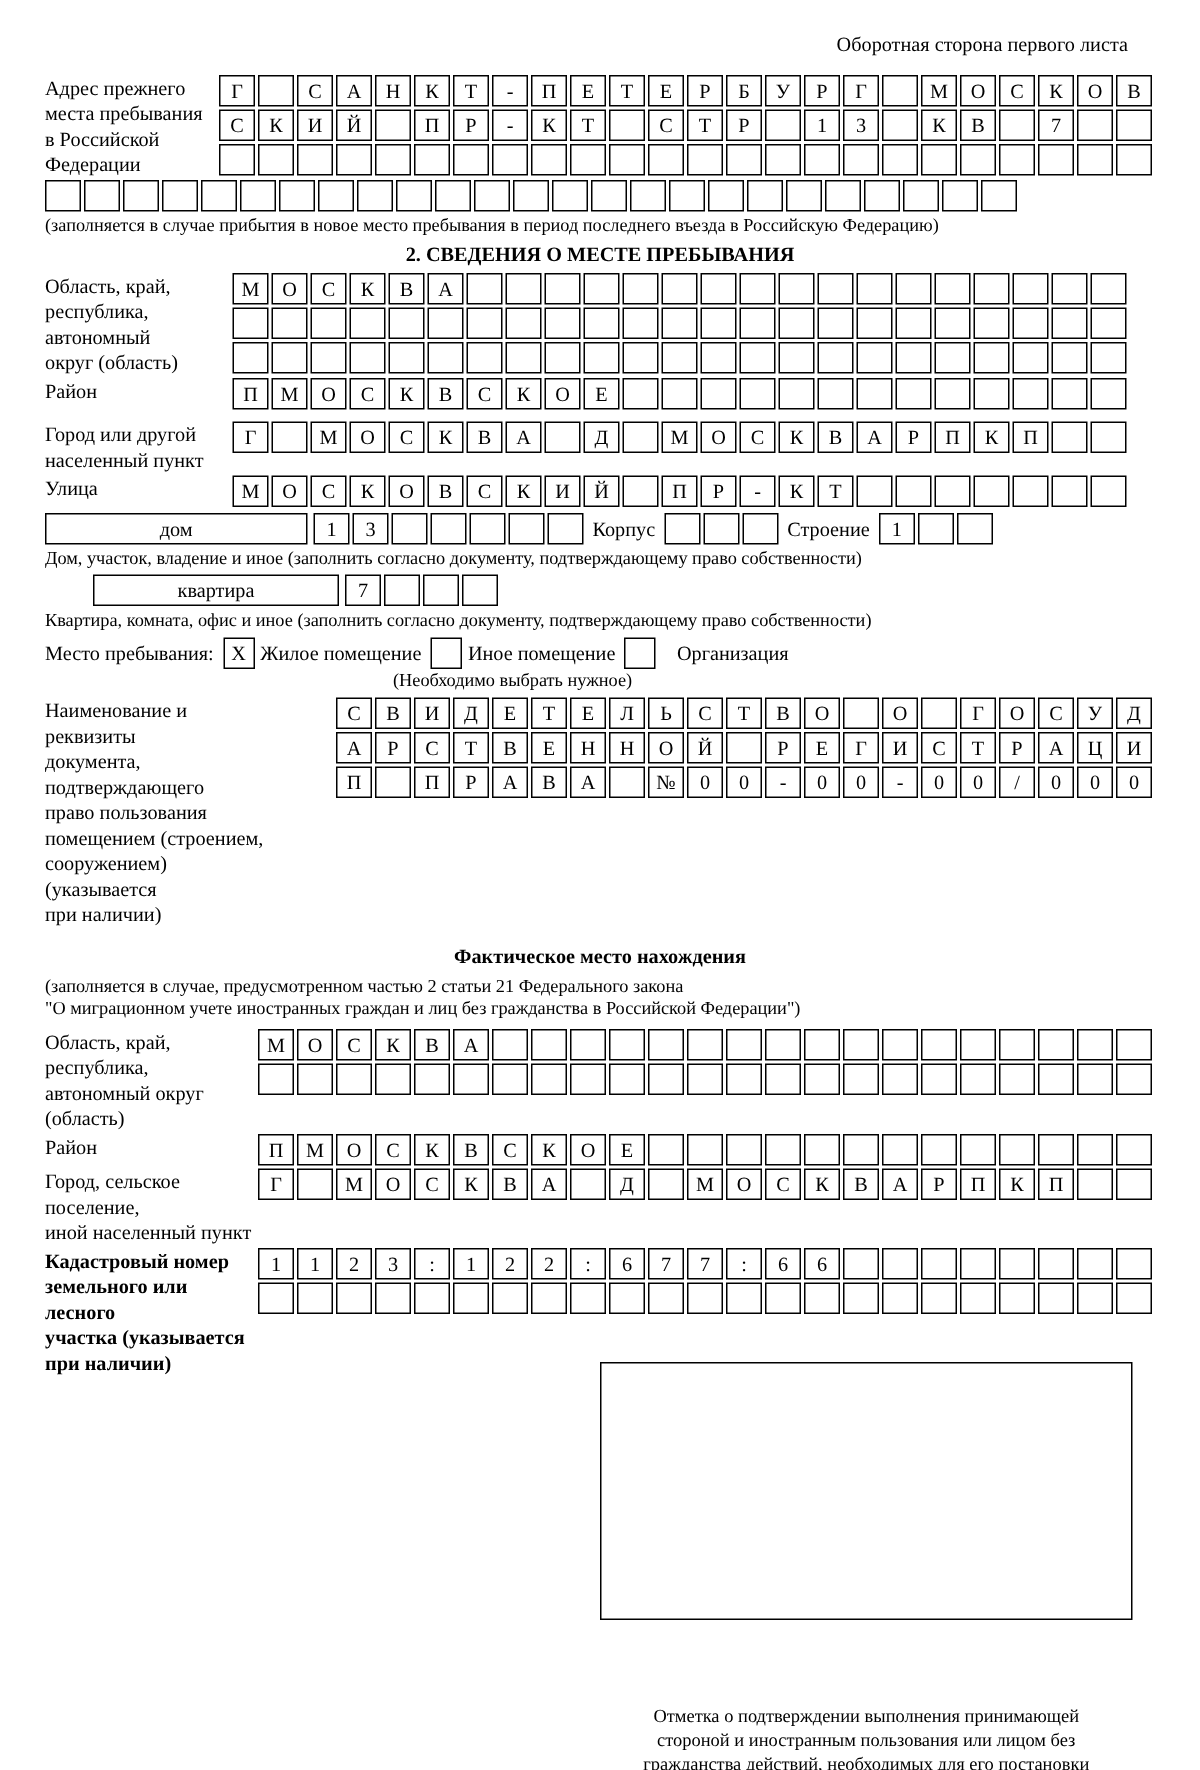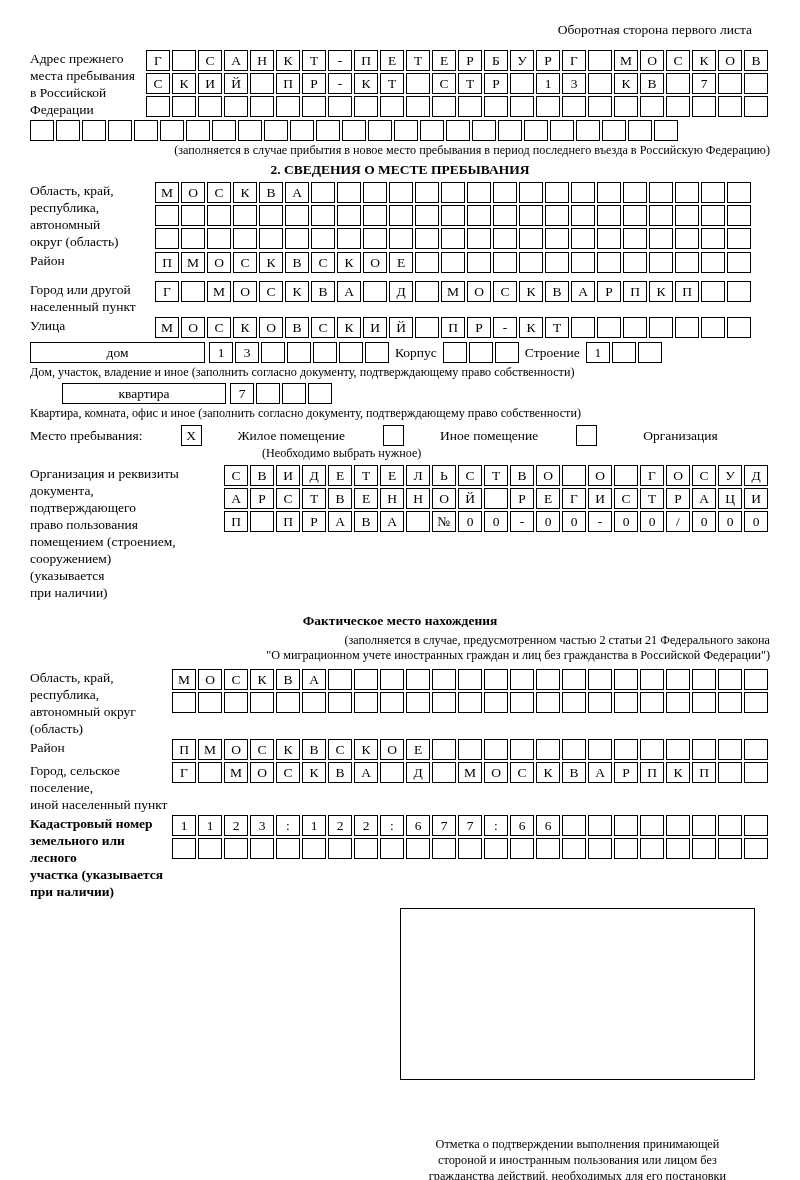--- a/index.html
+++ b/index.html
@@ -45,21 +45,21 @@
     border: 1px solid #000;
     margin-right: 2px;
     box-sizing: border-box;
     text-align: center;
     font-size: 13.5px;
     line-height: 19px;
     font-family: "Liberation Serif", serif;
   }
   .note {
     font-size: 12.2px;
-    text-align: right;
+    text-align: left;
   }
   .section-title {
     font-size: 13.5px;
     font-weight: bold;
     text-align: center;
     margin: 4px 0 4px 0;
   }
 
   .labelcol {
     width: 140px;
@@ -447,34 +447,34 @@
     <div class="wide-box" style="width:164px;margin-left:32px;">квартира</div>
     <div class="cells" id="f0">
         <div class="cell">7</div>
         <div class="cell"></div>
         <div class="cell"></div>
         <div class="cell"></div>
       </div>
   </div>
   <div class="small-note" style="margin-top:2px;">Квартира, комната, офис и иное (заполнить согласно документу, подтверждающему право собственности)</div>
 
-  <div class="boxline" style="margin-top:4px;gap:32px;">
+  <div class="boxline" style="margin-top:4px;">
     <span class="lbl">Место пребывания:</span>
     <span class="chk" style="margin-left:6px;">X</span>
     <span class="inline-lbl">Жилое помещение</span>
     <span class="chk"></span>
     <span class="inline-lbl">Иное помещение</span>
     <span class="chk"></span>
     <span class="inline-lbl" style="margin-left:14px;">Организация</span>
   </div>
   <div class="small-note" style="margin-left:232px;">(Необходимо выбрать нужное)</div>
 
   <div class="row" style="margin-top:4px;">
     <div class="labelcol w165">
-      <div>Организация и реквизиты</div>
+      <div>Наименование и реквизиты</div>
       <div>документа, подтверждающего</div>
       <div>право пользования</div>
       <div>помещением (строением,</div>
       <div>сооружением) (указывается</div>
       <div>при наличии)</div>
     </div>
     <div style="margin-left:36px;">
       <div class="cells" id="dc0">
           <div class="cell">С</div>
           <div class="cell">В</div>

